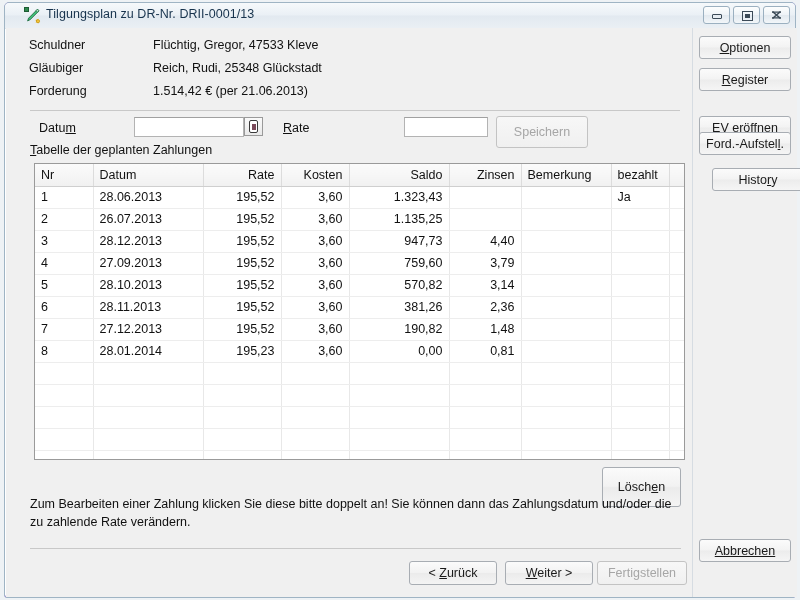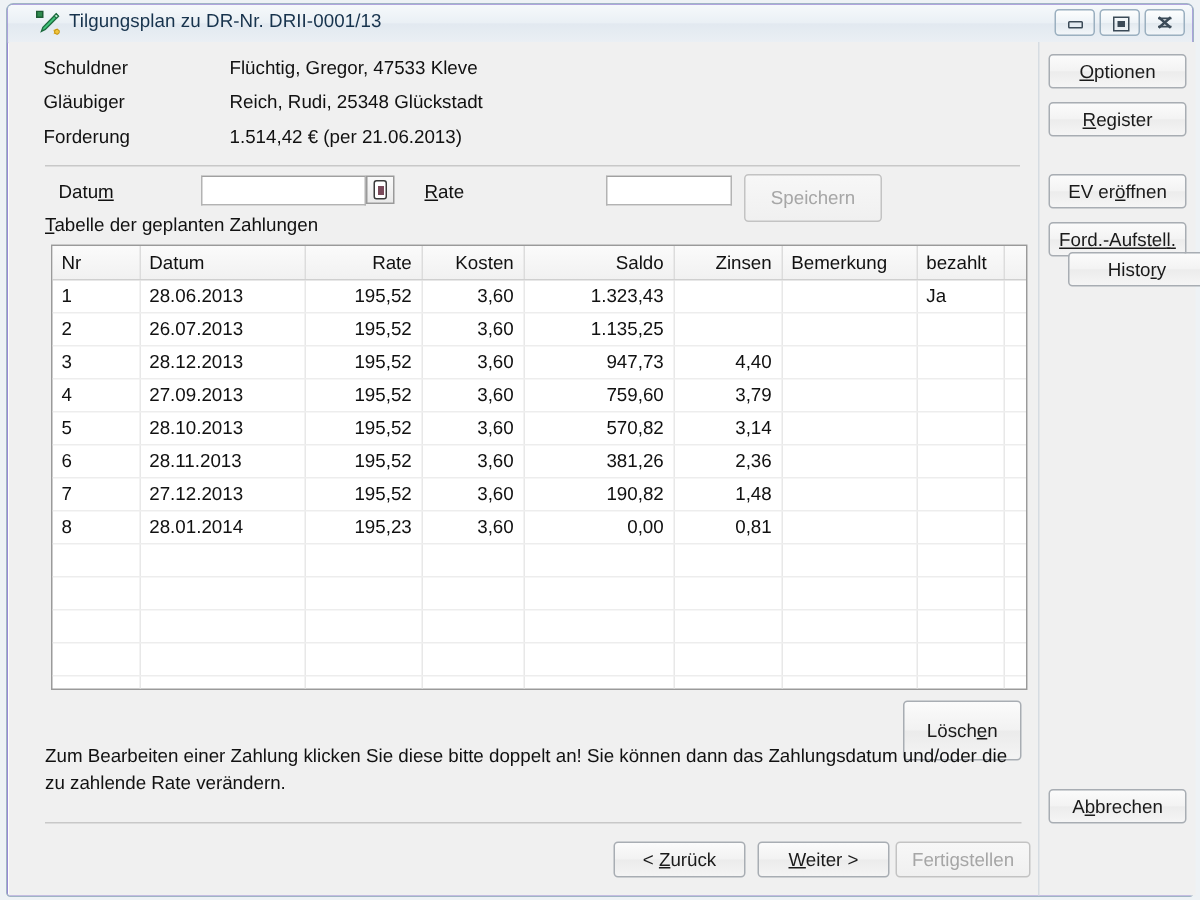--- a/index.html
+++ b/index.html
@@ -454,26 +454,26 @@
     <div class="sidepanel">
       <div class="sbtn" style="top:8px;">
           <span><u>O</u>ptionen</span>
         </div>
       <div class="sbtn" style="top:40px;">
           <span><u>R</u>egister</span>
         </div>
       <div class="sbtn" style="top:72px;margin-top:16px;">
           <span>EV er<u>ö</u>ffnen</span>
         </div>
-      <div class="sbtn" style="top:120px;text-decoration:underline;">
+      <div class="sbtn" style="top:104px;">
           <span>Ford.-Aufstel<u>l</u>.</span>
         </div>
       <div class="sbtn" style="top:140px;margin-left:13px;">
           <span>Histo<u>r</u>y</span>
         </div>
 
-      <div class="sbtn" style="top:498px;">
+      <div class="sbtn" style="top:511px;text-decoration:underline;">
           <span>A<u>b</u>brechen</span>
         </div>
     </div>
 
   </div>
 </div>
 
 </body></html>

